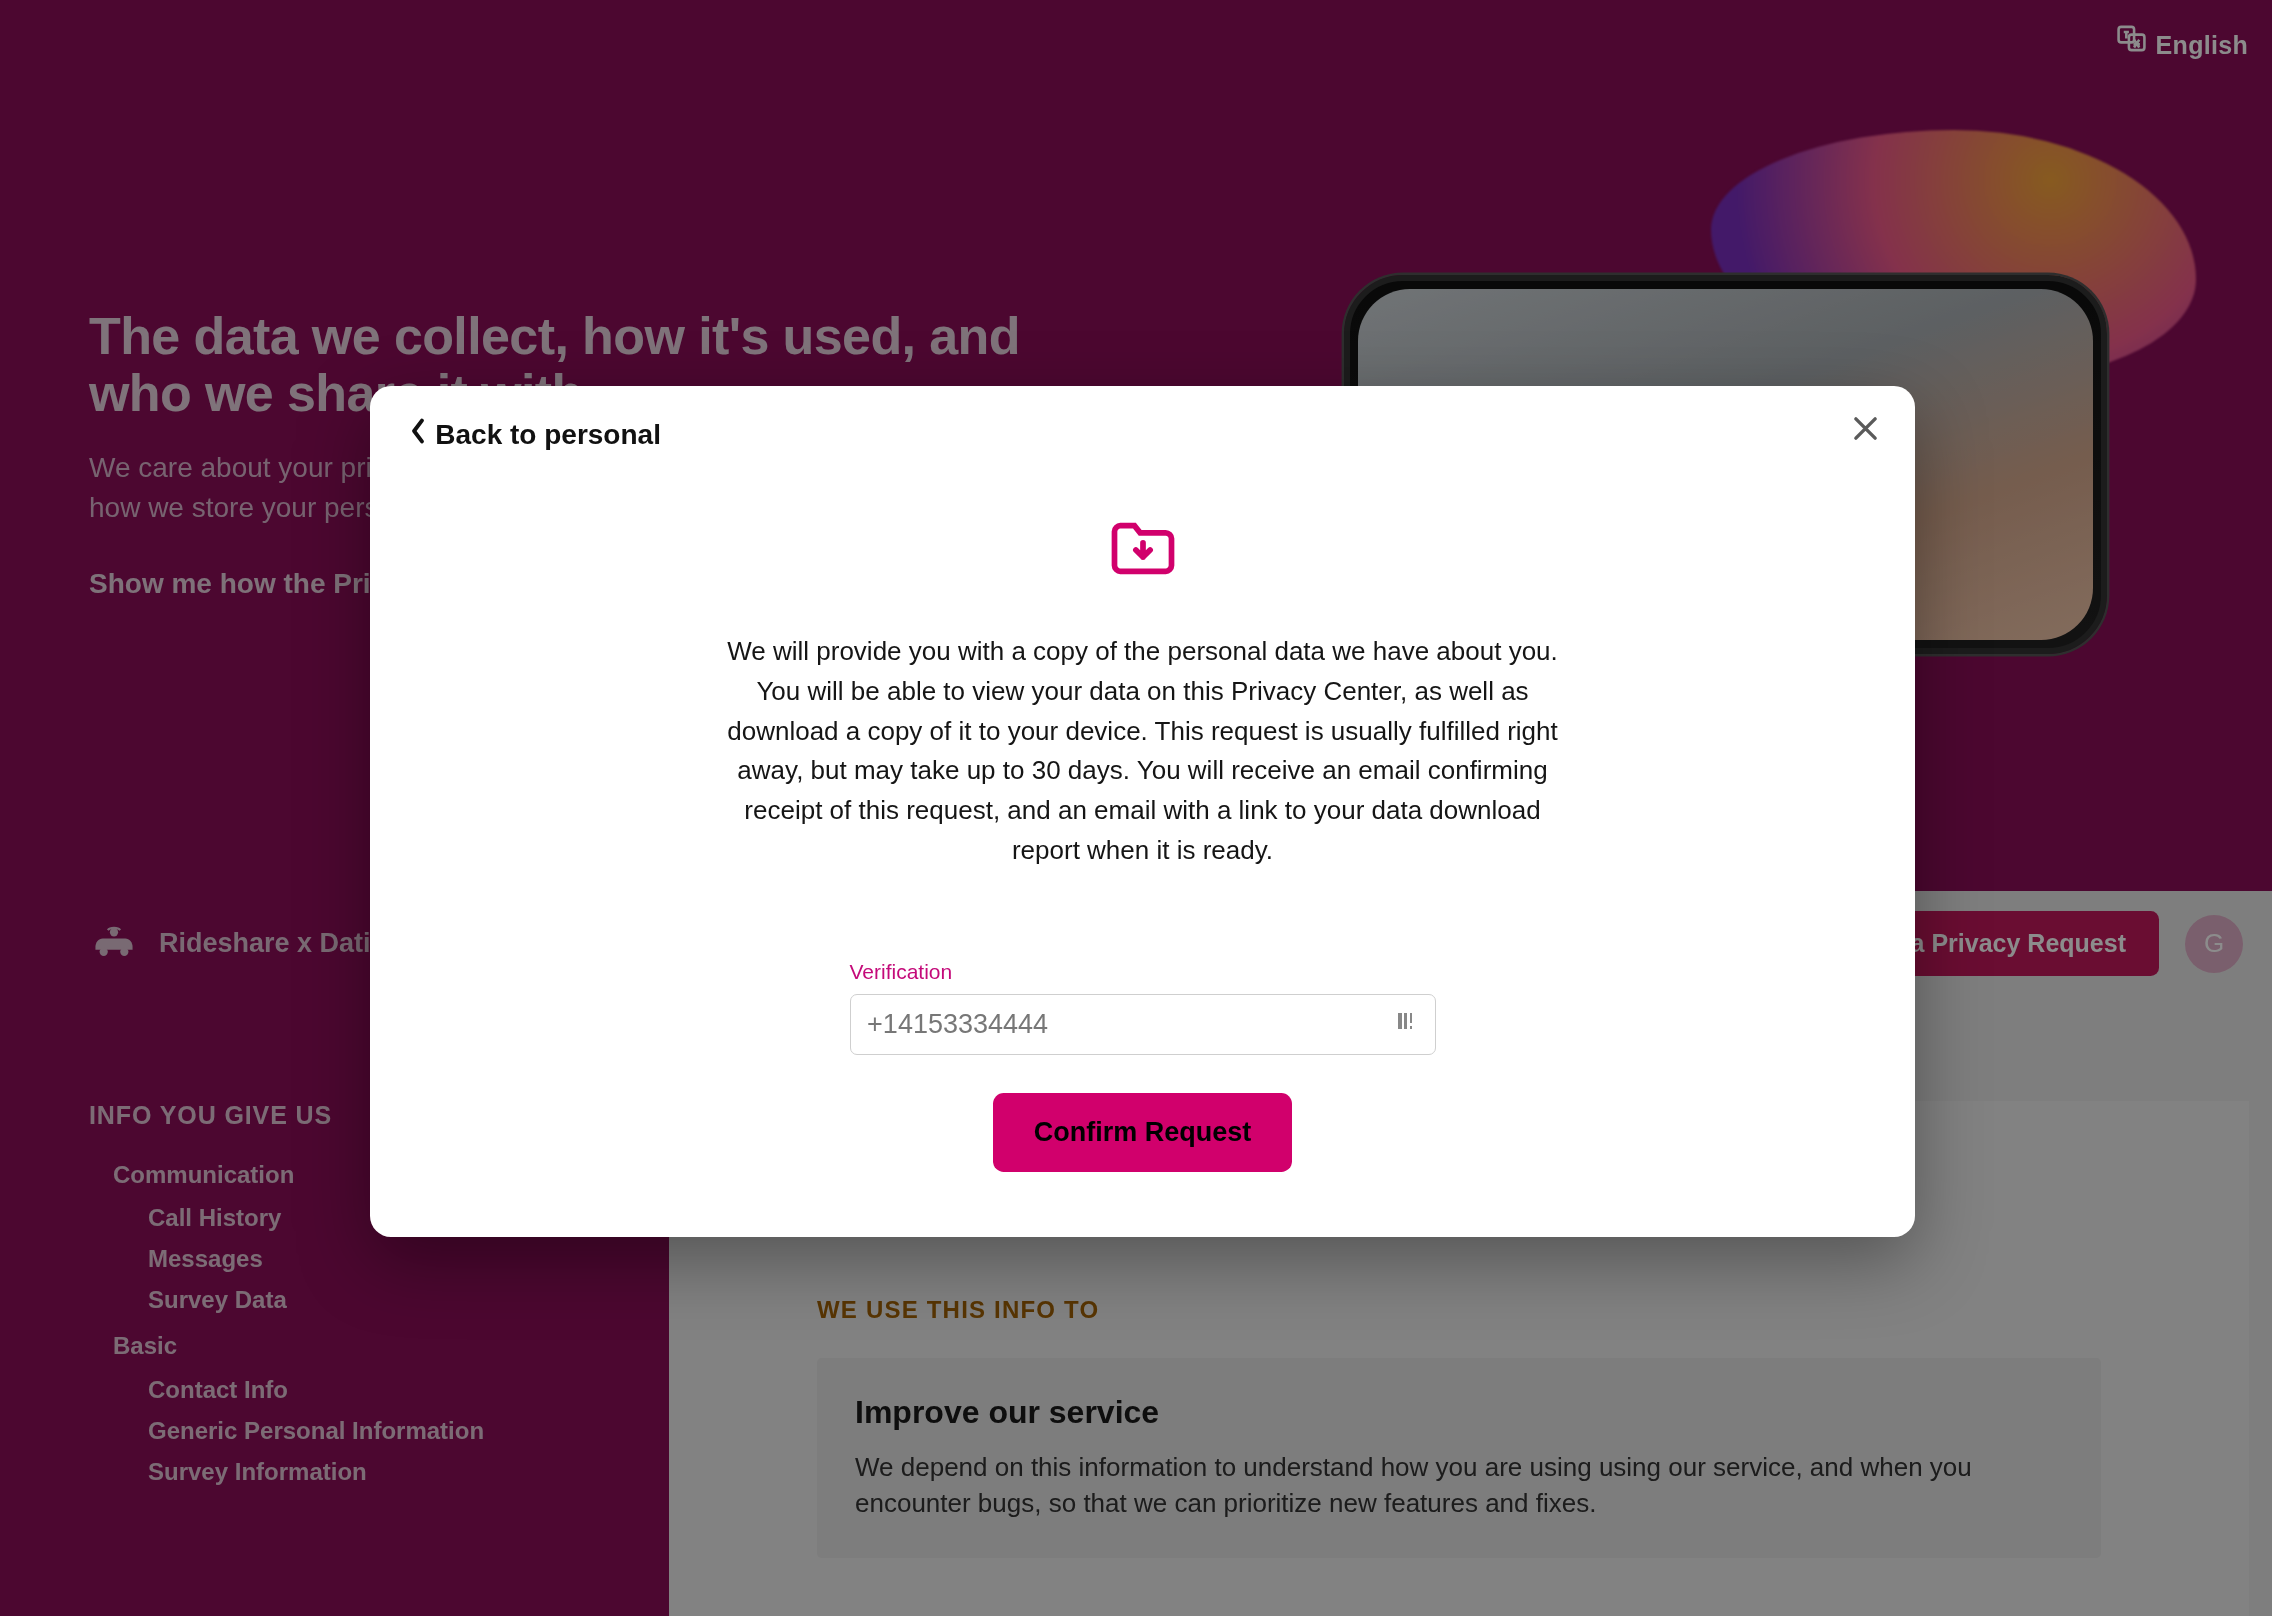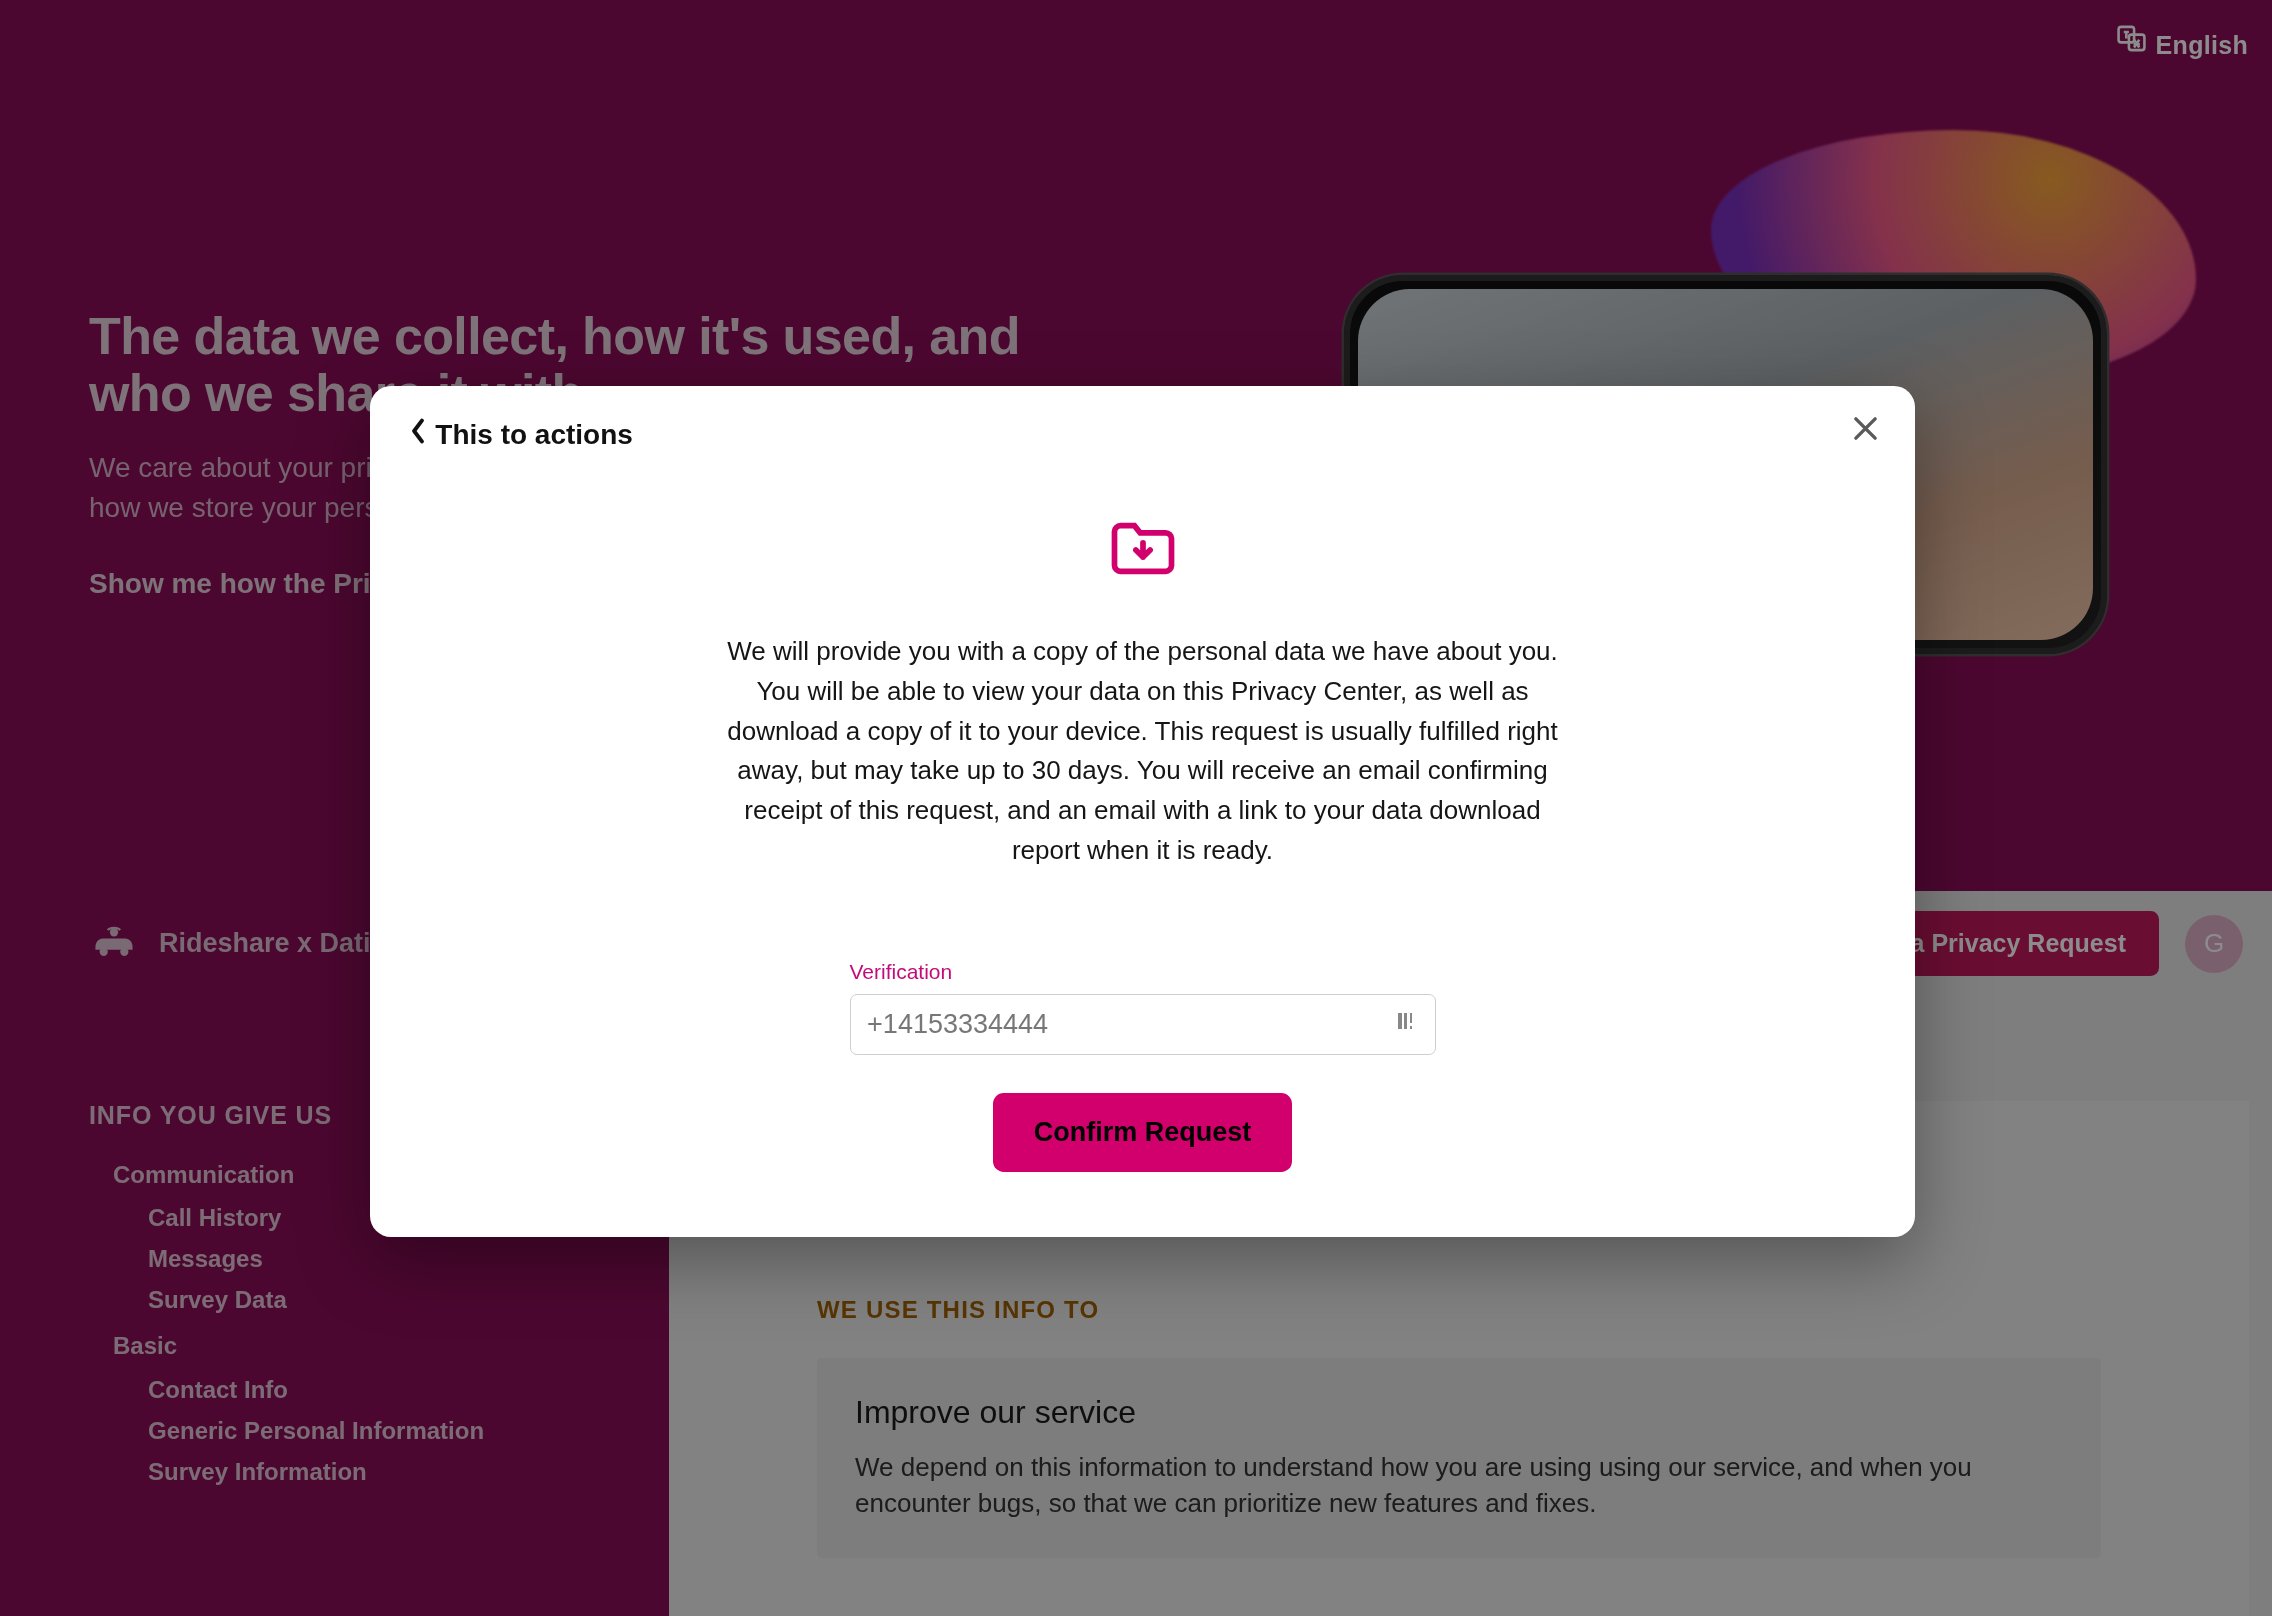--- a/index.html
+++ b/index.html
@@ -136,21 +136,21 @@
   padding: 195px 148px 0 148px;
 }
 .content .heading {
   color: #a16207; font-weight: 800; font-size: 24px; letter-spacing: 1.2px;
 }
 .card {
   margin-top: 34px;
   background: #E3E3E3; border-radius: 4.7px;
   padding: 36px 38px;
 }
-.card h3 { font-size: 32px; font-weight: 400; color: #1a1a1a; }
+.card h3 { font-size: 32px; font-weight: 700; color: #1a1a1a; }
 .card p { margin-top: 18px; font-size: 26px; line-height: 1.4; color: #333; }
 
 
 .modal {
   position: absolute;
   top: 386px; left: 370px;
   width: 1545px; height: 851px;
   background: #fff; border-radius: 21px;
   z-index: 100;
   box-shadow: 0 24px 71px rgba(0,0,0,.35);
@@ -281,21 +281,21 @@
 
 <div class="overlay-dim"></div>
 
 <div class="modal">
   <div class="back">
     <span>
       <svg width="18" height="26" viewBox="0 0 12 20" fill="none" stroke="#111" stroke-width="3" stroke-linecap="round" stroke-linejoin="round">
           <path d="M9 2L3 10l6 8"></path>
         </svg>
     </span>
-    <span>This to actions</span>
+    <span>Back to personal</span>
   </div>
 
   <div class="close">
     <span>
       <svg viewBox="0 0 24 24" fill="none" stroke="currentColor" stroke-width="2.5" stroke-linecap="round">
           <path d="M5 5l14 14M19 5L5 19"></path>
         </svg>
     </span>
   </div>
 

